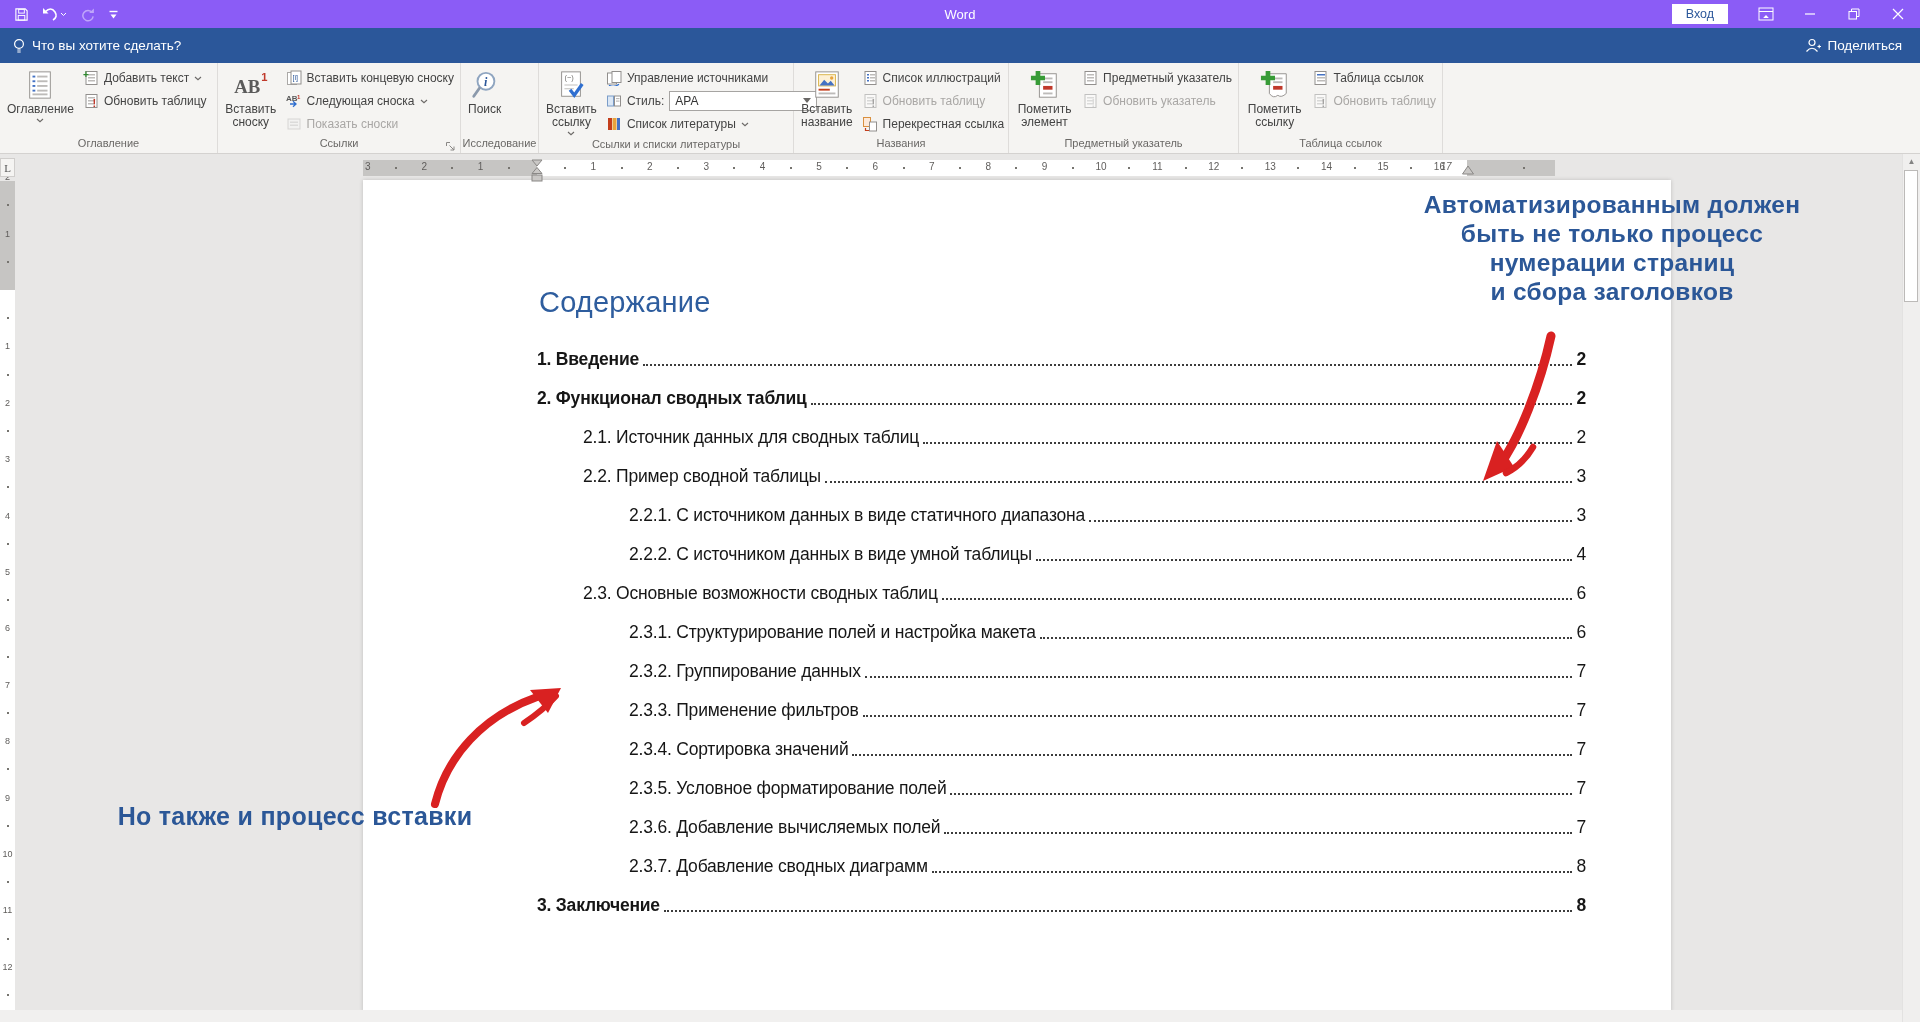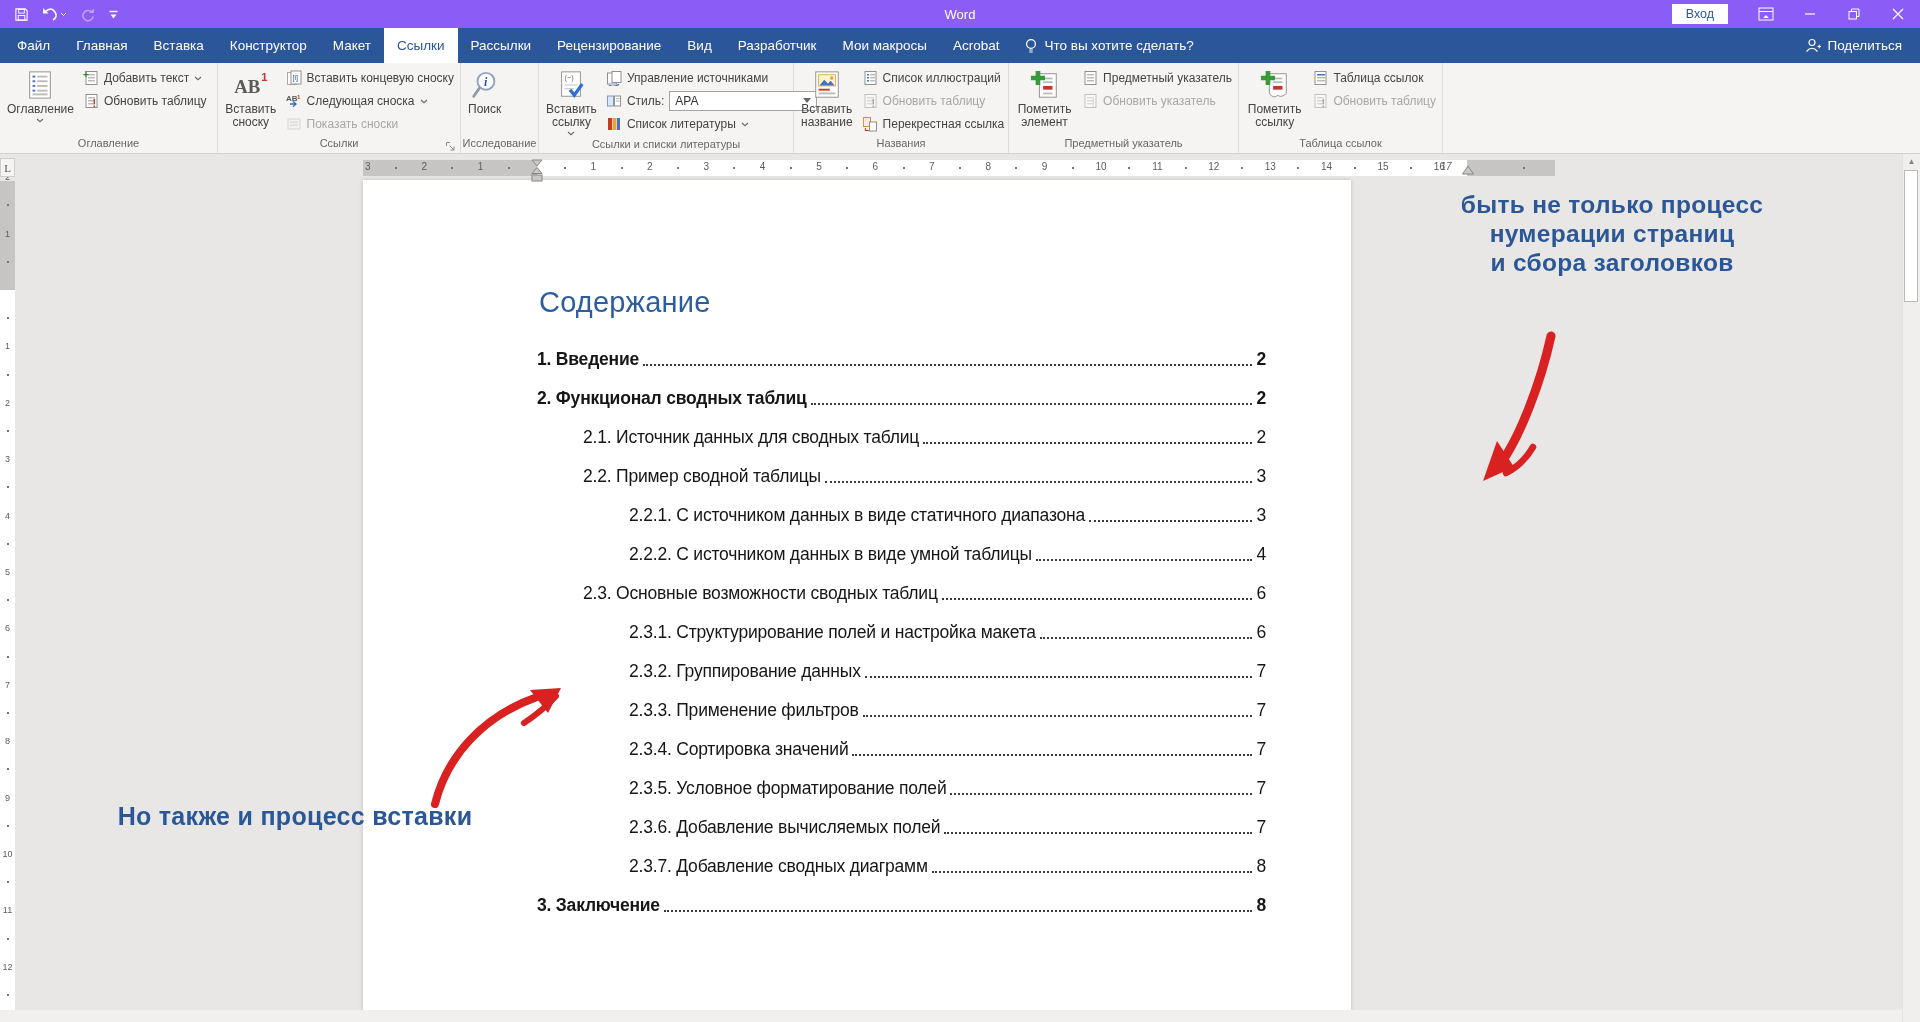--- a/index.html
+++ b/index.html
@@ -50,21 +50,21 @@
   .rnum{position:absolute;top:1px;font-size:10px;color:#5f5d5b;transform:translateX(-50%);}
   .rdot{position:absolute;top:7px;width:2px;height:2px;background:#76746f;transform:translateX(-50%);}
   .vruler{position:absolute;left:0;top:181px;width:15px;bottom:12px;background:#c6c5c3;z-index:11;}
   .vr-white{position:absolute;top:109px;left:0;width:15px;bottom:0;background:#fff;}
   .vnum{position:absolute;left:50%;font-size:9px;color:#5f5d5b;transform:translate(-50%,-50%);}
   .vdot{position:absolute;left:50%;width:2px;height:2px;background:#76746f;transform:translate(-50%,-50%);}
   .indmark{position:absolute;z-index:13;}
 
   
   .workspace{position:absolute;top:154px;left:0;right:0;bottom:0;background:#e8e7e6;z-index:1;}
-  .page{position:absolute;left:363px;top:180px;width:988px;height:832px;background:#fff;box-shadow:0 0 4px rgba(0,0,0,.18);z-index:2;}
+  .page{position:absolute;left:363px;top:180px;width:1308px;height:832px;background:#fff;box-shadow:0 0 4px rgba(0,0,0,.18);z-index:2;}
   .doc-heading{position:absolute;left:176px;top:106px;font-size:29px;color:#2e5d9e;letter-spacing:.2px;}
   .toc{position:absolute;left:174px;top:168px;right:85px;display:flex;flex-direction:column;gap:17px;}
   .toc-row{display:flex;align-items:flex-end;height:22px;font-size:17.5px;color:#161616;letter-spacing:-.2px;}
   .toc-row.bold{font-weight:bold;}
   .toc-row.lvl2{padding-left:46px;}
   .toc-row.lvl3{padding-left:92px;}
   .toc-text{white-space:nowrap;}
   .leader{flex:1;margin:0 4px;border-bottom:2px dotted #3c3c3c;margin-bottom:4px;min-width:20px;}
   .toc-page{white-space:nowrap;}
 
@@ -147,34 +147,20 @@
         </div>
       <div class="wbtn">
           <svg width="12" height="12">
             <path d="M1 1 L11 11 M11 1 L1 11" stroke="#fff" stroke-width="1.2"></path>
           </svg>
         </div>
     </div>
   </div>
 
   <div class="tabrow">
-    <div class="tabstrip">
-        <div class="tab">Файл</div>
-        <div class="tab">Главная</div>
-        <div class="tab">Вставка</div>
-        <div class="tab">Конструктор</div>
-        <div class="tab">Макет</div>
-        <div class="tab active">Ссылки</div>
-        <div class="tab">Рассылки</div>
-        <div class="tab">Рецензирование</div>
-        <div class="tab">Вид</div>
-        <div class="tab">Разработчик</div>
-        <div class="tab">Мои макросы</div>
-        <div class="tab">Acrobat</div>
-      </div>
     <div class="tellme">
       <span class="ic">
           <svg width="12" height="16" viewBox="0 0 12 16">
             <circle cx="6" cy="6" r="4.4" fill="none" stroke="#fff" stroke-width="1.2"></circle>
             <path d="M4.3 12 h3.4 M4.3 14 h3.4" stroke="#fff" stroke-width="1.1"></path>
           </svg>
         </span>
       <span>Что вы хотите сделать?</span>
     </div>
     <div class="share">
@@ -722,20 +708,21 @@
         </div>
         <div class="toc-row lvl1 bold">
           <span class="toc-text">3. Заключение</span>
           <span class="leader"></span>
           <span class="toc-page">8</span>
         </div>
       </div>
   </div>
 
   <div class="ann ann-tr">
+      <div>Автоматизированным должен</div>
       <div>быть не только процесс</div>
       <div>нумерации страниц</div>
       <div>и сбора заголовков</div>
     </div>
   <div class="ann ann-bl">
       <div>Но также и процесс вставки</div>
     </div>
 
   <svg class="arrows">
     <g>

